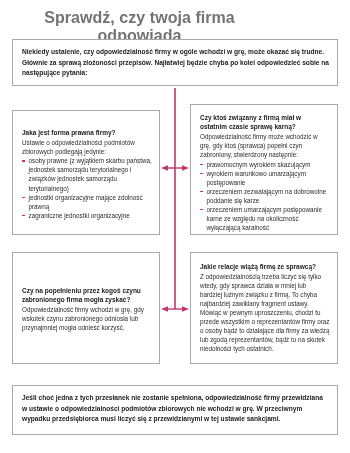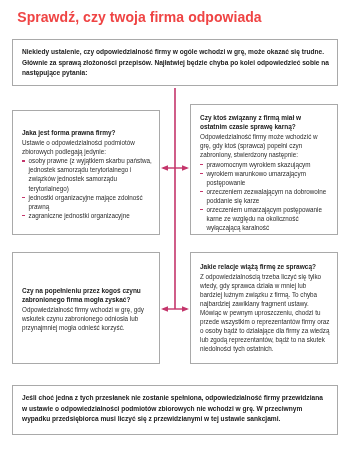--- a/index.html
+++ b/index.html
@@ -23,24 +23,24 @@
     box-sizing: border-box;
   }
 
   
   .title {
     position: absolute;
     left: 0;
     top: 9px;
     width: 279px;
     text-align: center;
-    font-size: 14px;
+    font-size: 16px;
     font-weight: bold;
     letter-spacing: 0.05px;
-    color: #ef4444;
+    color: #737373;
   }
 
   
   .box {
     position: absolute;
     box-sizing: border-box;
     border: 1px solid #a9a9a9;
     background: #ffffff;
     padding: 7px 8px 7px 9px;
   }

